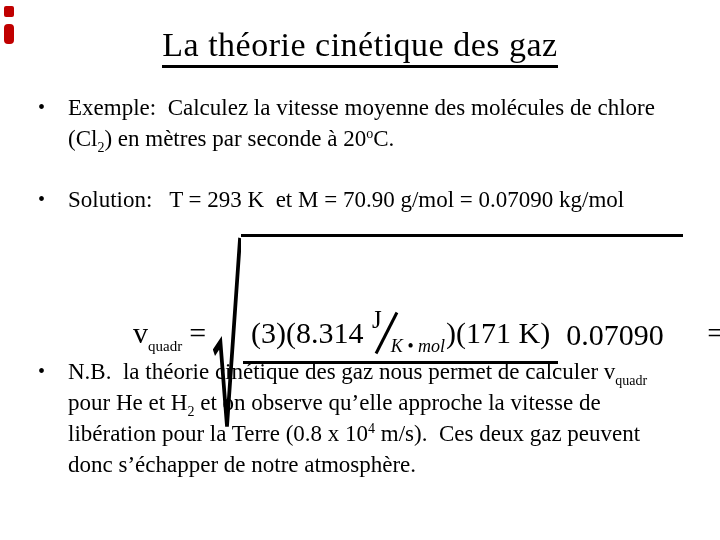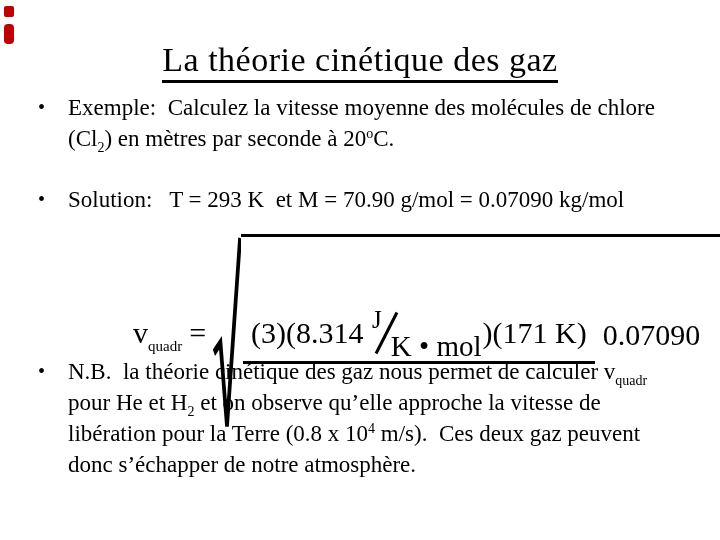--- a/index.html
+++ b/index.html
@@ -12,21 +12,21 @@
     overflow: hidden;
   }
 
   
   .red-mark { position: absolute; left: 4px; width: 10px; }
   .mark1 { top: 6px;  height: 11px; border-radius: 2px; }
   .mark2 { top: 24px; height: 20px; border-radius: 4px; }
 
   
   .title {
-    position: absolute; top: 41px; left: 0; right: 0;
+    position: absolute; top: 26px; left: 0; right: 0;
     margin: 0; text-align: center;
     font-size: 34px; font-weight: normal; letter-spacing: 0.5px;
   }
   .title-text { border-bottom: 3px solid #000; padding-bottom: 2px; }
 
   
   .bullet { position: absolute; left: 34px; display: flex; }
   .b1 { top: 92px; }
   .b2 { top: 184px; }
   .b3 { top: 356px; }
@@ -53,21 +53,21 @@
   .sqrt-content { border-top: 3px solid #000; padding: 0 4px 0 2px; }
   .frac { display: flex; flex-direction: row; align-items: center; }
   .num, .den {
     display: flex; align-items: center; justify-content: center;
     padding: 0 8px; height: 56px;
   }
   .num { border-bottom: 3px solid #000; align-self: stretch; }
   .den { height: 58px; }
   .sfrac { display: inline-flex; align-items: center; margin: 0 1px; }
   .sf-top { font-size: 25px; transform: translateY(-13px); }
-  .sf-bot { font-size: 29px; transform: translateY(13px); }
+  .sf-bot { font-size: 18px; transform: translateY(13px); font-style: italic; }
   .slash {
     width: 3px; background: #000; transform: rotate(27deg);
     margin: 0 3px; display: inline-block;
   }
   .slash.tall { height: 46px; }
   .slash.short { height: 38px; }
   .sfrac.rhs .sf-top { transform: translateY(-10px); }
   .sfrac.rhs .sf-bot { transform: translateY(10px); }
   .f-result { margin-left: 24px; margin-right: 2px; }
 </style>

